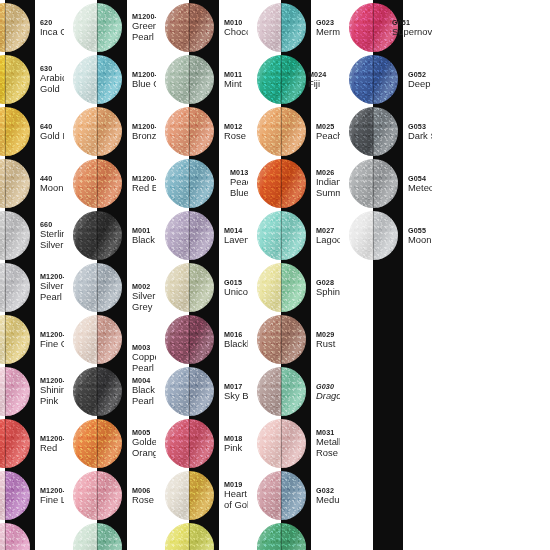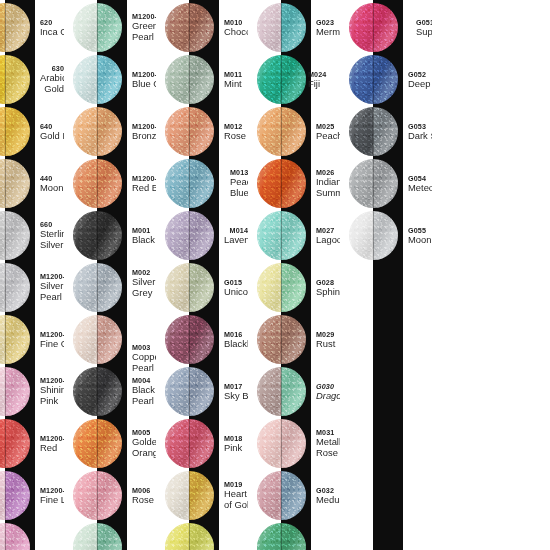--- a/index.html
+++ b/index.html
@@ -109,21 +109,21 @@
         <div class="code">620</div>
         <div class="nameline">Inca Gold</div>
       </div>
       <div class="swatch" title="630 Arabic Gold" style="left: 8.5px; top: 55px; width: 49px; height: 49px;">
         <div class="half l" style="background: rgb(232, 194, 47);"></div>
         <div class="half r" style="background: rgb(227, 198, 83);"></div>
         <div class="sheen"></div>
         <div class="grain"></div>
         <div class="seam"></div>
       </div>
-      <div class="entry" style="left: 68px; top: 64.4px; text-align: right;">
+      <div class="entry" style="left: 68px; top: 64.4px;">
         <div class="code">630</div>
         <div class="nameline">Arabic</div>
         <div class="nameline">Gold</div>
       </div>
       <div class="swatch" title="640 Gold Pearl" style="left: 8.5px; top: 107px; width: 49px; height: 49px;">
         <div class="half l" style="background: rgb(237, 188, 78);"></div>
         <div class="half r" style="background: rgb(232, 185, 60);"></div>
         <div class="sheen"></div>
         <div class="grain"></div>
         <div class="seam"></div>
@@ -278,21 +278,21 @@
         <div class="code">M001</div>
         <div class="nameline">Black Mica</div>
       </div>
       <div class="swatch" title="M002 Silver Grey" style="left: 8.5px; top: 263px; width: 49px; height: 49px;">
         <div class="half l" style="background: rgb(185, 194, 202);"></div>
         <div class="half r" style="background: rgb(170, 180, 189);"></div>
         <div class="sheen"></div>
         <div class="grain"></div>
         <div class="seam"></div>
       </div>
-      <div class="entry" style="left: 68px; top: 268px;">
+      <div class="entry" style="left: 68px; top: 282px;">
         <div class="code">M002</div>
         <div class="nameline">Silver</div>
         <div class="nameline">Grey</div>
       </div>
       <div class="swatch" title="M003 Copper Pearl" style="left: 8.5px; top: 315px; width: 49px; height: 49px;">
         <div class="half l" style="background: rgb(232, 215, 204);"></div>
         <div class="half r" style="background: rgb(213, 162, 150);"></div>
         <div class="sheen"></div>
         <div class="grain"></div>
         <div class="seam"></div>
@@ -392,21 +392,21 @@
         <div class="nameline">Peacock</div>
         <div class="nameline">Blue</div>
       </div>
       <div class="swatch" title="M014 Lavender" style="left: 8.5px; top: 211px; width: 49px; height: 49px;">
         <div class="half l" style="background: rgb(182, 168, 196);"></div>
         <div class="half r" style="background: rgb(171, 156, 187);"></div>
         <div class="sheen"></div>
         <div class="grain"></div>
         <div class="seam"></div>
       </div>
-      <div class="entry" style="left: 68px; top: 225.7px; text-align: right;">
+      <div class="entry" style="left: 68px; top: 225.7px;">
         <div class="code">M014</div>
         <div class="nameline">Lavender</div>
       </div>
       <div class="swatch" title="G015 Unicorn" style="left: 8.5px; top: 263px; width: 49px; height: 49px;">
         <div class="half l" style="background: rgb(219, 210, 180);"></div>
         <div class="half r" style="background: rgb(185, 196, 164);"></div>
         <div class="sheen"></div>
         <div class="grain"></div>
         <div class="seam"></div>
       </div>
@@ -591,21 +591,21 @@
     </div>
     <div class="colgroup" style="left: 340px; width: 92px;">
       <div class="blackbar" style="left: 33px; width: 30px; background: rgb(13, 13, 13);"></div>
       <div class="swatch" title="G051 Supernova" style="left: 8.5px; top: 3px; width: 49px; height: 49px;">
         <div class="half l" style="background: rgb(217, 58, 107);"></div>
         <div class="half r" style="background: rgb(212, 52, 100);"></div>
         <div class="sheen"></div>
         <div class="grain"></div>
         <div class="seam"></div>
       </div>
-      <div class="entry" style="left: 76px; top: 17.7px;">
+      <div class="entry" style="left: 52px; top: 17.7px;">
         <div class="code">G051</div>
         <div class="nameline">Supernova</div>
       </div>
       <div class="swatch" title="G052 Deep Space" style="left: 8.5px; top: 55px; width: 49px; height: 49px;">
         <div class="half l" style="background: rgb(58, 90, 158);"></div>
         <div class="half r" style="background: rgb(53, 84, 150);"></div>
         <div class="sheen"></div>
         <div class="grain"></div>
         <div class="seam"></div>
       </div>

